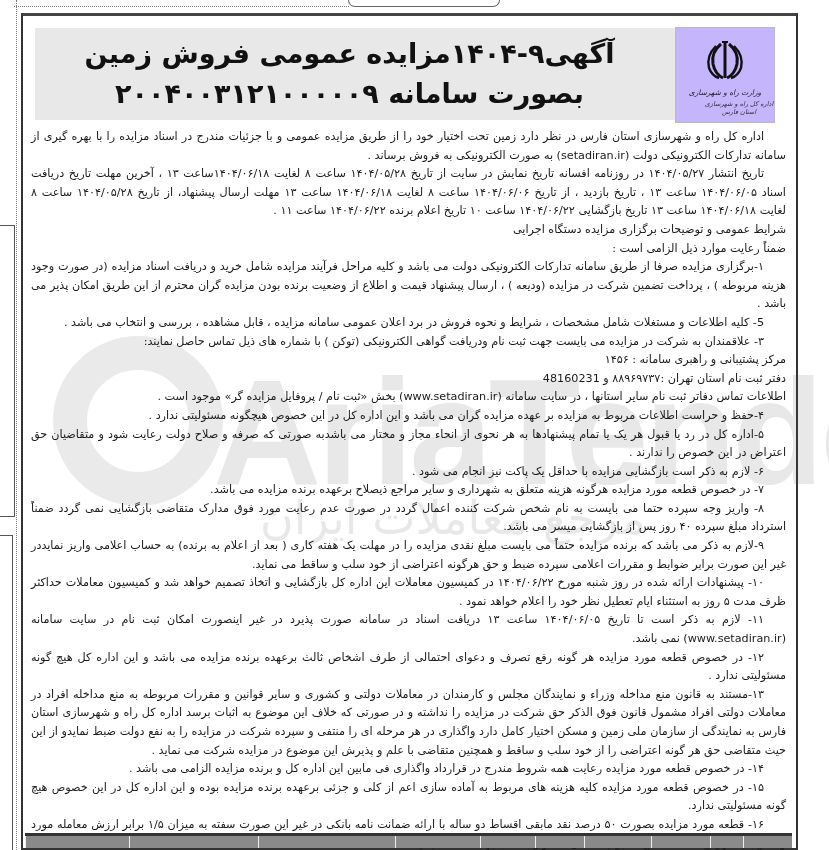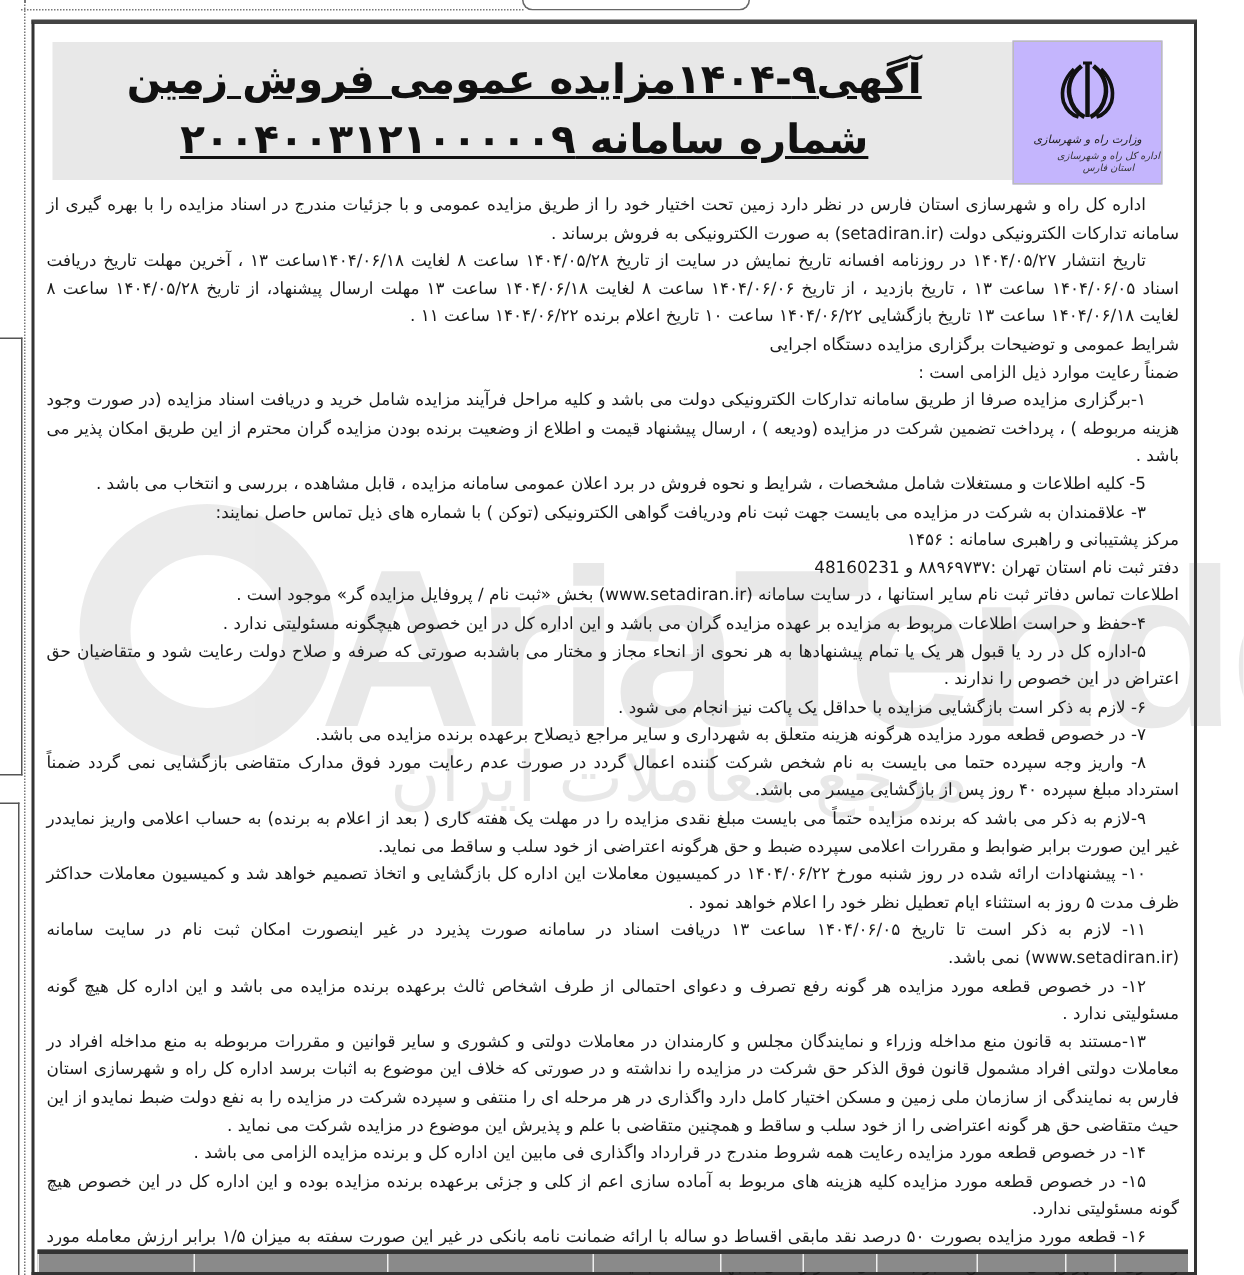--- a/index.html
+++ b/index.html
@@ -35,21 +35,21 @@
   }
   .logo {
     position:absolute; right:-6px; top:-1px; width:98px; height:94px;
     border:1px solid #bbb; background:#c4b5fd; text-align:center;
   }
   .logo svg { margin-top:10px; }
   .logo .cap1 { font-size:7.5px; color:#222; margin-top:2px; font-style:italic; }
   .logo .cap2 { font-size:6.5px; color:#333; margin-top:3px; font-style:italic;margin-left:28px; }
   .title {
     position:absolute; left:0; right:105px; top:6px; text-align:center;
-    font-size:27px; font-weight:bold; direction:rtl; line-height:40px; color:#111;text-decoration:underline;
+    font-size:27px; font-weight:bold; direction:rtl; line-height:40px; color:#111;
   }
   .title2 { top:46px; }
 
   .body-text {
     position:absolute; left:8px; right:10px; top:112px;
     direction:rtl; text-align:justify;
     font-size:11.2px; line-height:18.6px; color:#1a1a1a;
   }
   .body-text p { margin:0; }
   .body-text .ind { text-indent:22px; }
@@ -94,21 +94,21 @@
         <path d="M18 6 Q8 14 10 26 Q12 36 20 40" fill="none" stroke="#111" stroke-width="3"></path>
         <path d="M26 6 Q36 14 34 26 Q32 36 24 40" fill="none" stroke="#111" stroke-width="3"></path>
         <path d="M13 8 Q3 18 6 30 Q9 38 16 40" fill="none" stroke="#111" stroke-width="2.4"></path>
         <path d="M31 8 Q41 18 38 30 Q35 38 28 40" fill="none" stroke="#111" stroke-width="2.4"></path>
         <path d="M19 4 L25 4" stroke="#111" stroke-width="2"></path>
       </svg>
       <div class="cap1">وزارت راه و شهرسازی</div>
       <div class="cap2">اداره کل راه و شهرسازی استان فارس</div>
     </div>
     <div class="title">آگهی۹-۱۴۰۴مزایده عمومی فروش زمین</div>
-    <div class="title title2">شماره سامانه ۲۰۰۴۰۰۳۱۲۱۰۰۰۰۰۹</div>
+    <div class="title title2">بصورت سامانه ۲۰۰۴۰۰۳۱۲۱۰۰۰۰۰۹</div>
   </div>
 
   <div class="watermark">
     <div class="wm-circle"></div>
     <div class="wm-word">AriaTender</div>
     <div class="wm-sub">مرجع معاملات ایران</div>
   </div>
 
   <div class="body-text">
     <p class="ind">اداره کل راه و شهرسازی استان فارس در نظر دارد زمین تحت اختیار خود را از طریق مزایده عمومی و با جزئیات مندرج در اسناد مزایده را با بهره گیری از سامانه تدارکات الکترونیکی دولت (setadiran.ir) به صورت الکترونیکی به فروش برساند .</p>

